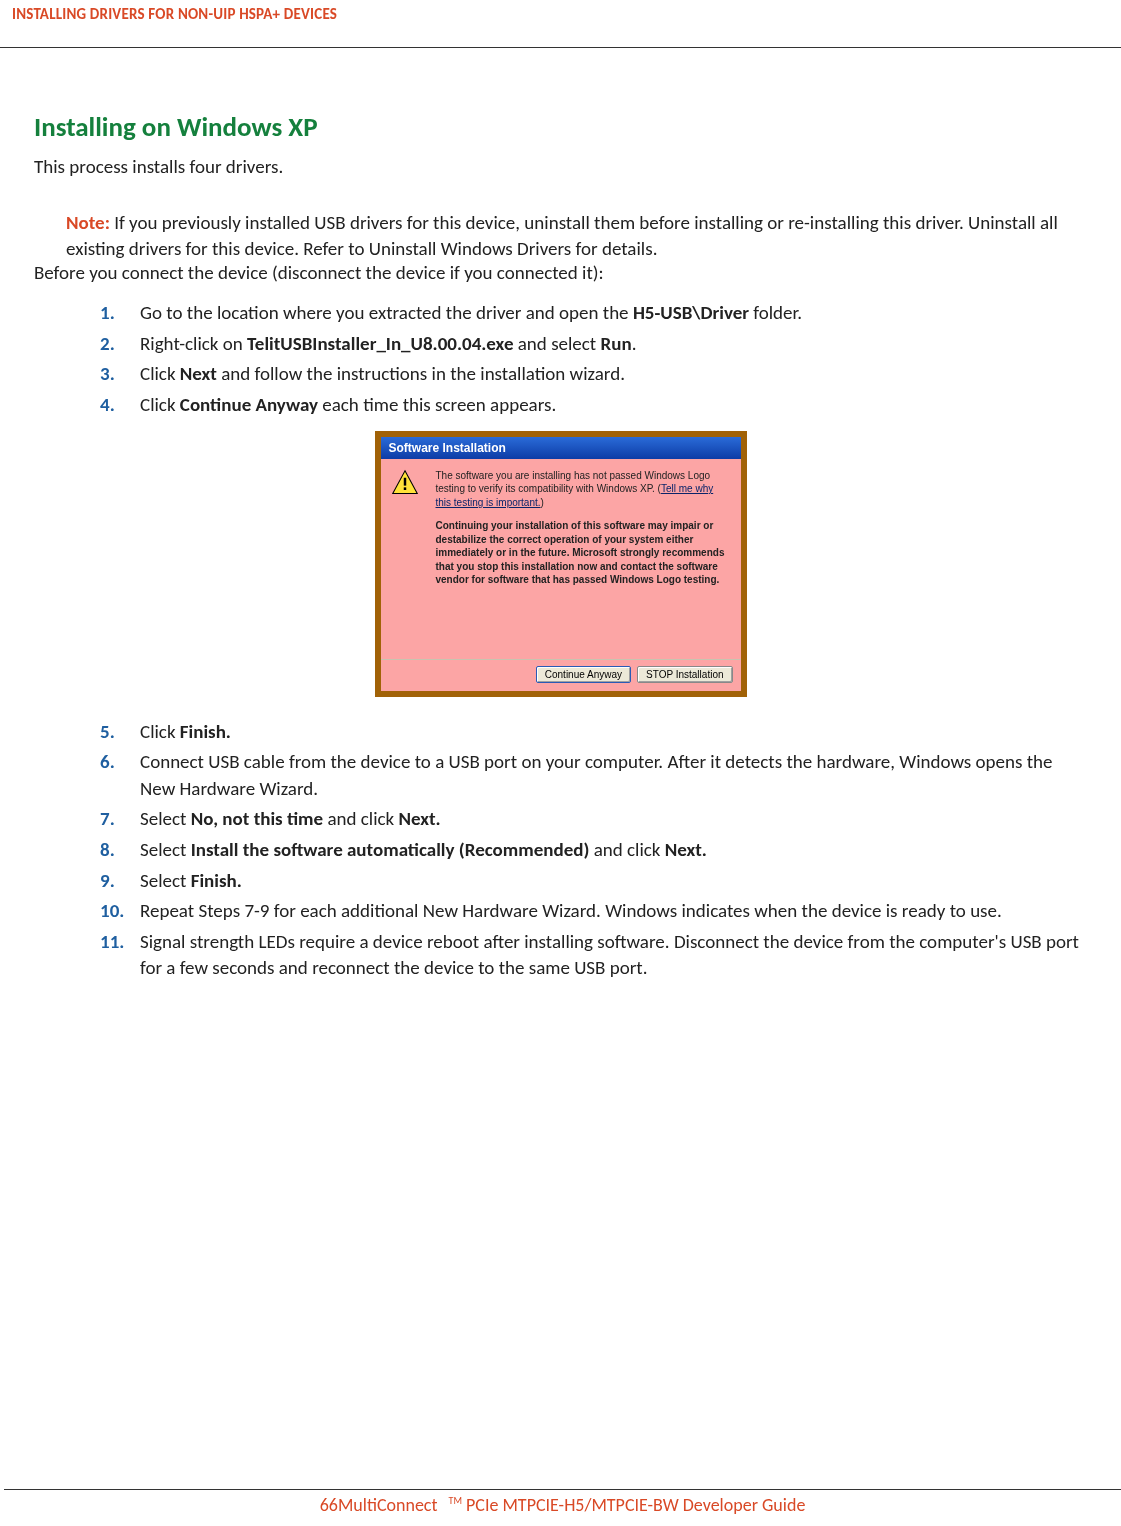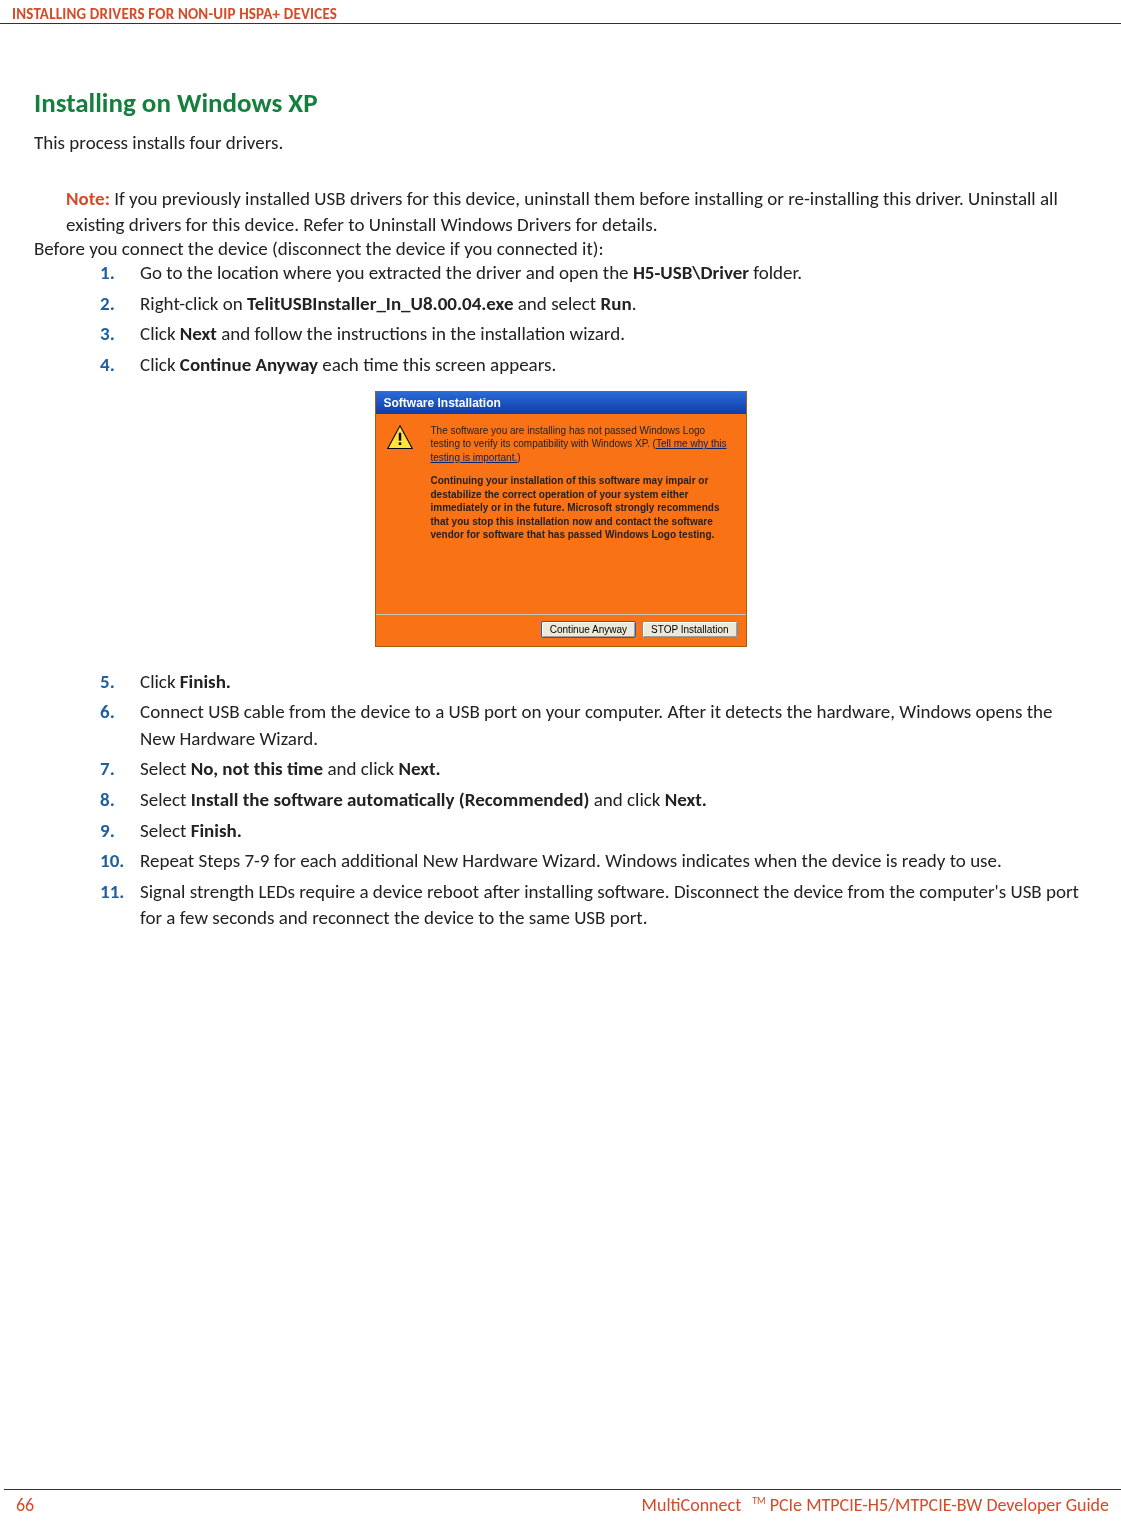--- a/index.html
+++ b/index.html
@@ -4,21 +4,21 @@
 <style>
   * { box-sizing: border-box; margin: 0; padding: 0; }
   body {
     width: 1121px;
     height: 1526px;
     font-family: Calibri, "Segoe UI", Arial, sans-serif;
     background: #fff;
     position: relative;
   }
   .header {
-    height: 24px;
+    height: 48px;
     border-bottom: 1.5px solid #333;
     padding: 5px 12px 0 12px;
     color: #d94926;
     font-size: 15px;
     font-weight: 600;
     letter-spacing: 0.2px;
   }
   .content {
     padding: 62px 34px 0 34px;
     color: #222;
@@ -34,20 +34,21 @@
     margin-bottom: 32px;
   }
   .note-block {
     padding: 0 0 0 32px;
     font-size: 19px;
     line-height: 1.35;
   }
   .note-label { color: #d94926; font-weight: 600; }
   .before {
     font-size: 19px;
+    margin-bottom: 16px;
   }
   ol.steps {
     list-style: none;
     padding-left: 66px;
     font-size: 19px;
   }
   ol.steps > li {
     position: relative;
     padding-left: 40px;
     margin-bottom: 4px;
@@ -65,22 +66,22 @@
   .b { font-weight: 700; }
 
   
   .dialog-wrap {
     display: flex;
     justify-content: center;
     margin: 12px 0 22px 0;
   }
   .dialog {
     width: 372px;
-    border: 1px solid #a16207;
-    background: #f97316;
+    border: 6px solid #a16207;
+    background: #fca5a5;
     font-family: Tahoma, Arial, sans-serif;
   }
   .dlg-titlebar {
     background: linear-gradient(to right, #0a246a, #3a6ea5 60%, #0a246a);
     background: linear-gradient(to bottom, #2a6bd8, #0d3ca6);
     color: #fff;
     font-size: 12px;
     font-weight: 700;
     padding: 4px 8px;
   }
@@ -122,21 +123,21 @@
   }
   .dlg-btn.primary { border: 1.5px solid #2a5ab5; }
 
   .footer {
     position: absolute;
     bottom: 10px;
     left: 4px; right: 0;
     border-top: 1.5px solid #333;
     padding: 4px 12px 0 12px;
     display: flex;
-    justify-content: space-between;
+    justify-content: center;
     color: #d94926;
     font-size: 18px;
   }
   .footer .right sup { font-size: 10px; margin-left: 11px; }
 </style>
 </head>
 <body>
 
 <div class="header">
   <span>INSTALLING DRIVERS FOR NON-UIP HSPA+ DEVICES</span>

